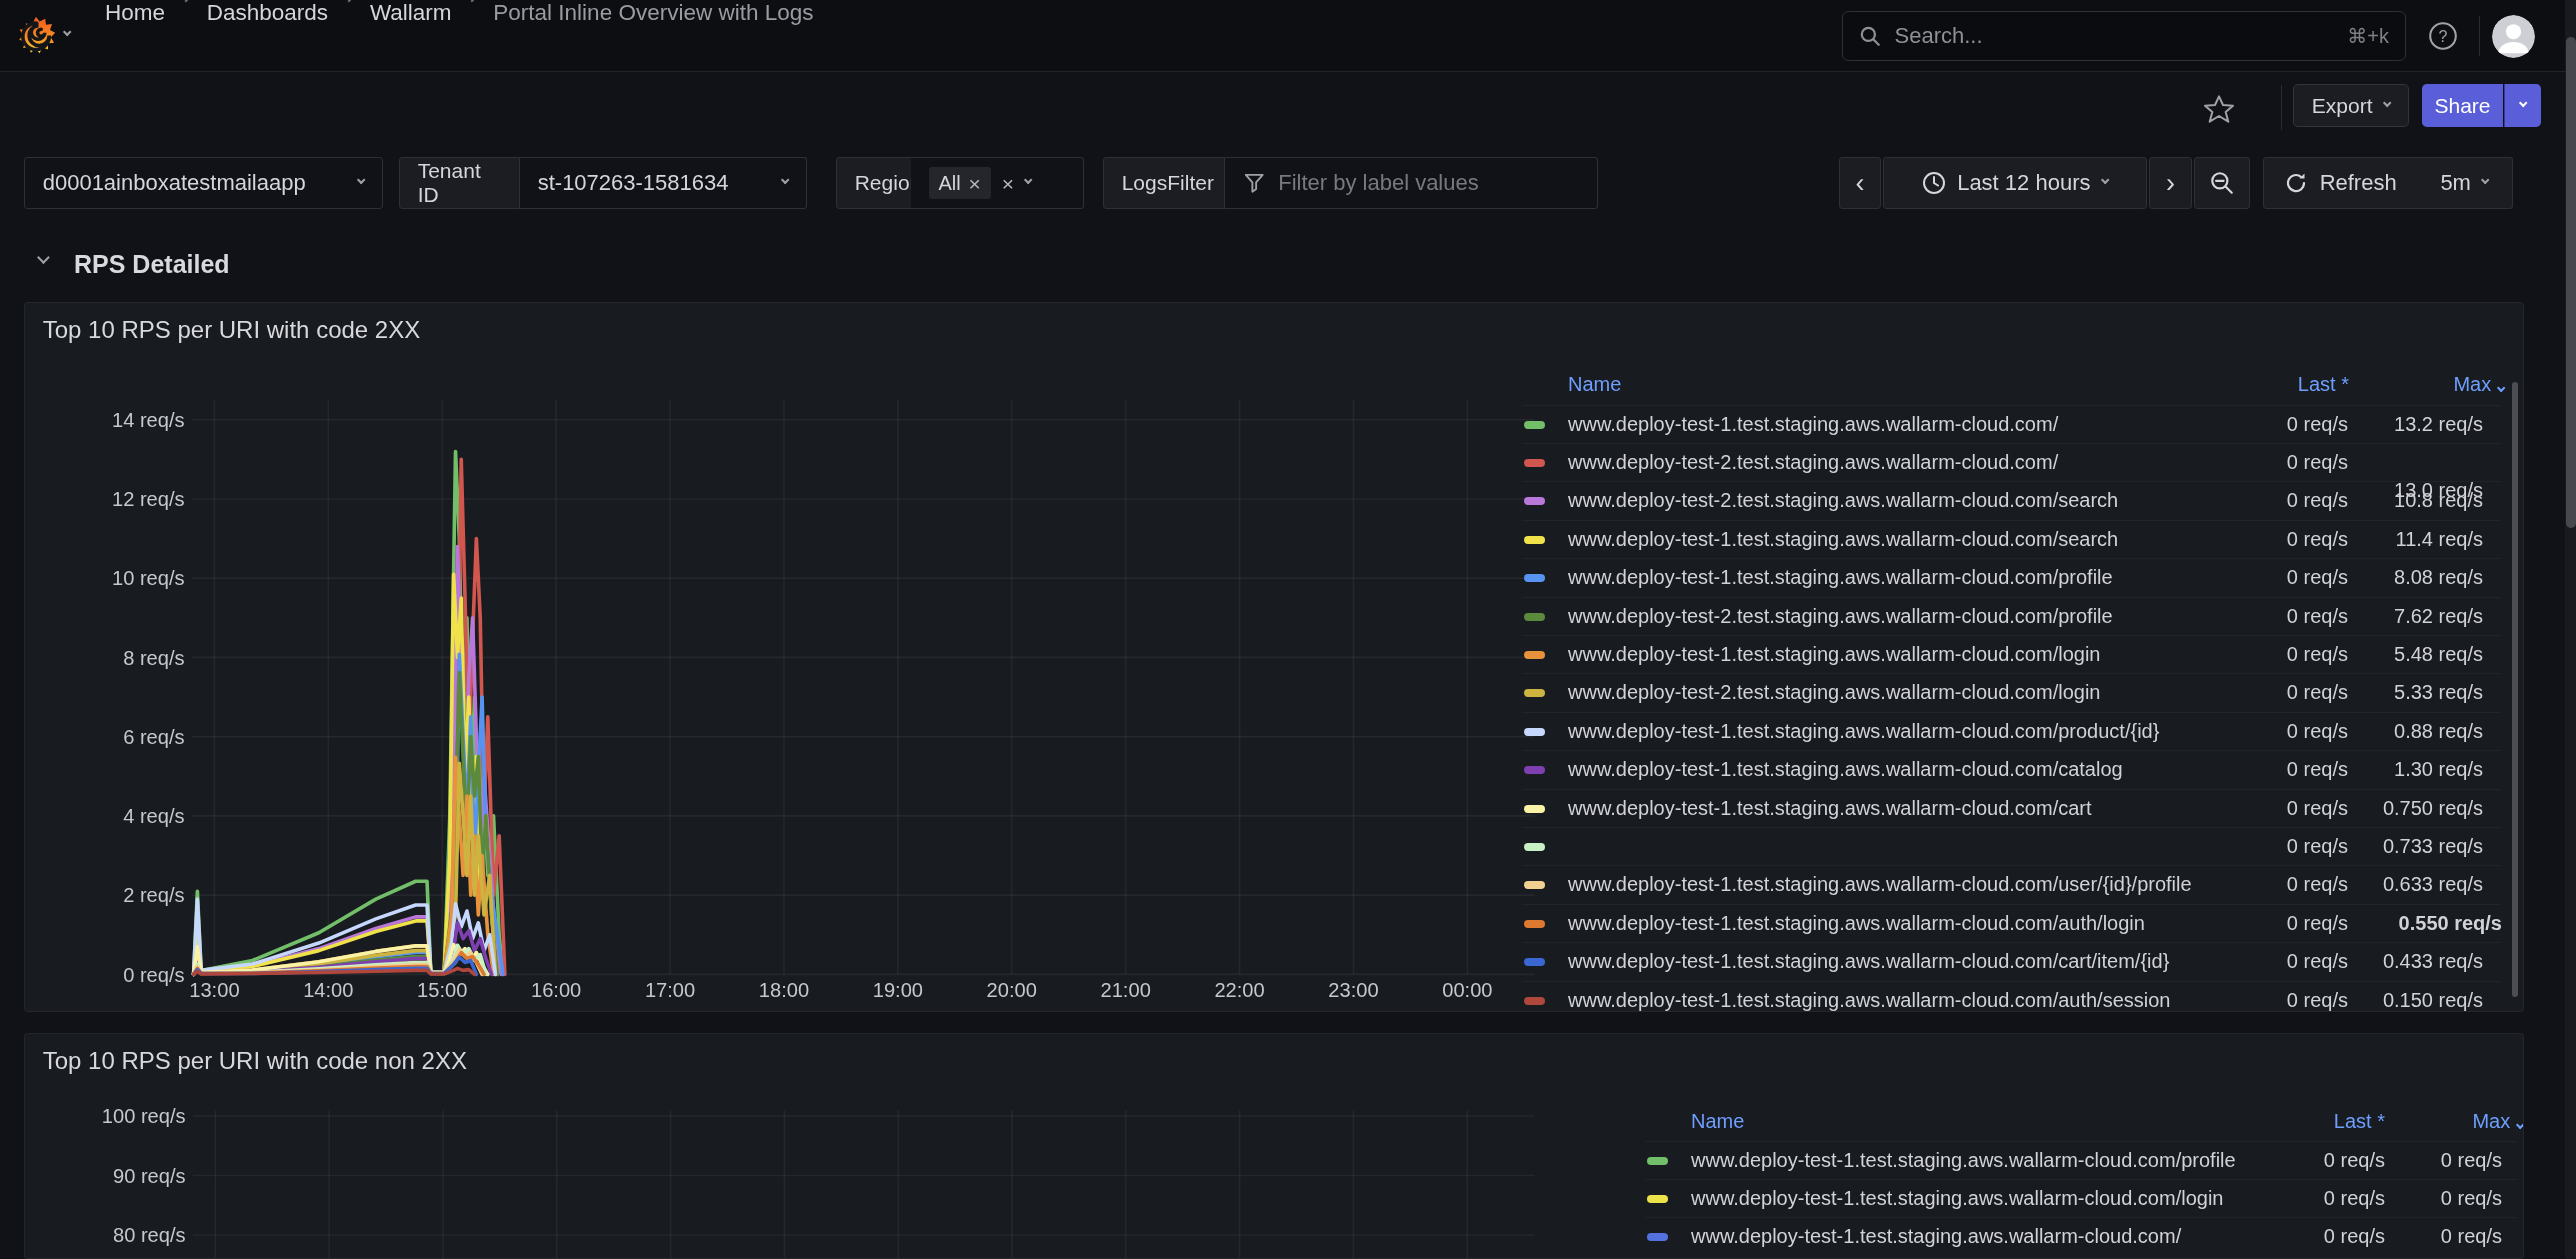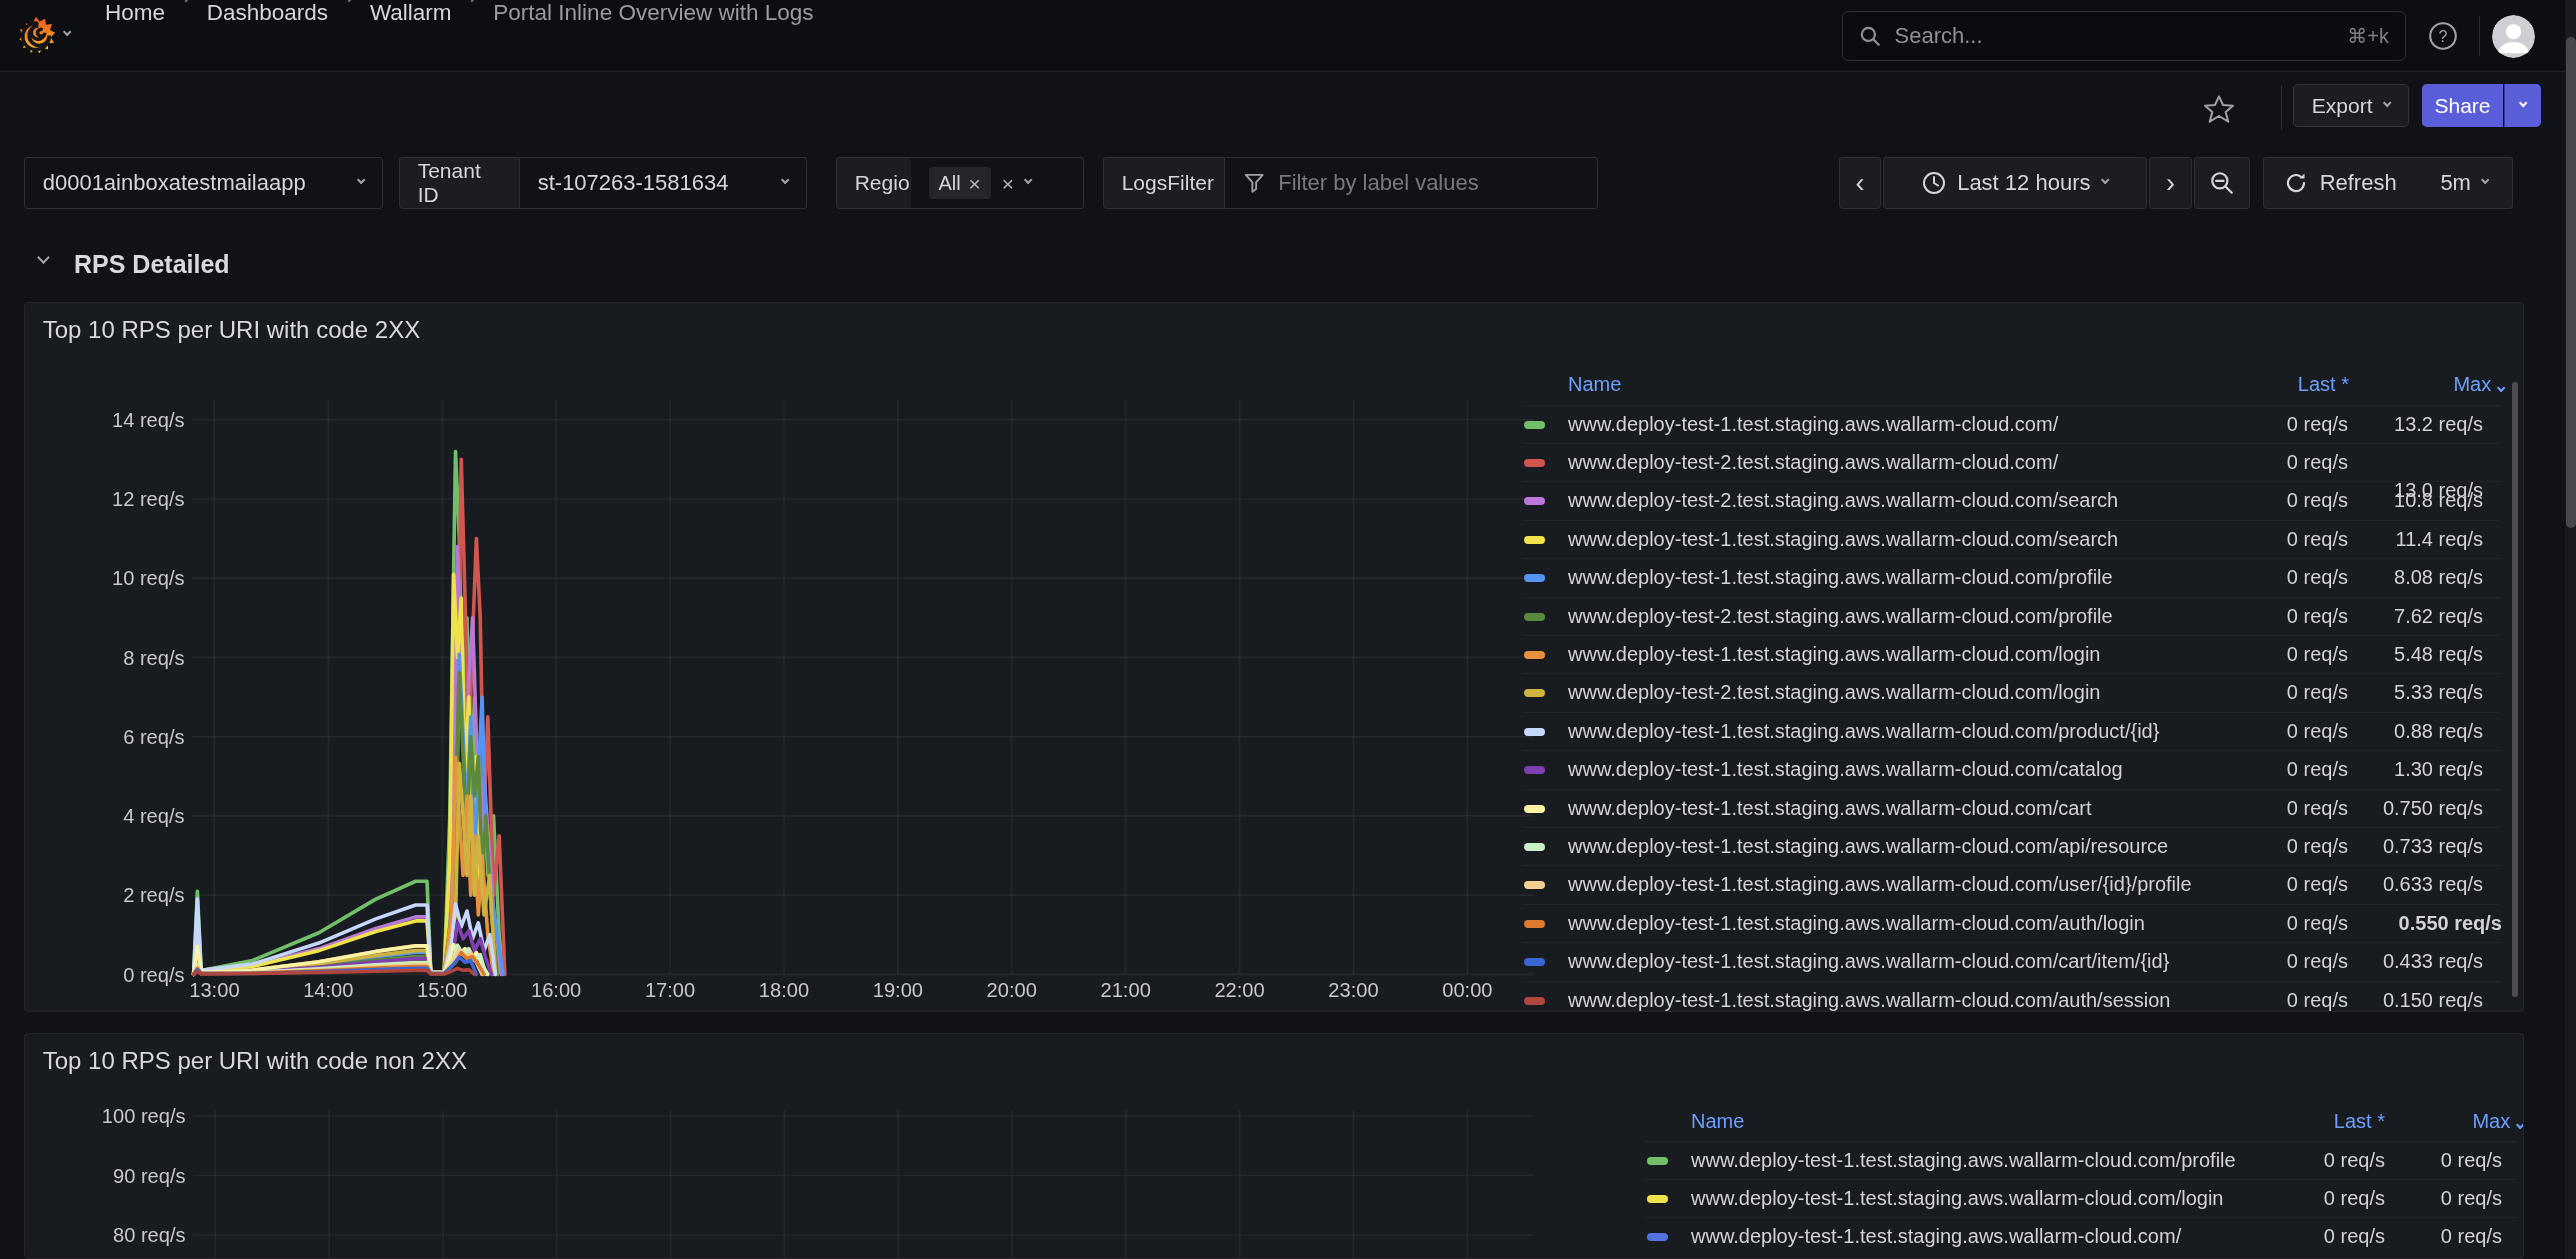--- a/index.html
+++ b/index.html
@@ -351,21 +351,20 @@
       <span class="lg-val" style="left: 719px; top: 7.1px;">1.30 req/s</span>
     </div>
     <div class="lg-row" style="left: 1497px; top: 486px; width: 978px; height: 38px;">
       <span class="lg-swatch" style="left: 2.4px; top: 15px; background: rgb(250, 243, 165);"></span>
       <span class="lg-name" style="left: 46px; top: 7.1px;">www.deploy-test-1.test.staging.aws.wallarm-cloud.com/cart</span>
       <span class="lg-val" style="left: 584px; top: 7.1px;">0 req/s</span>
       <span class="lg-val" style="left: 719px; top: 7.1px;">0.750 req/s</span>
     </div>
     <div class="lg-row" style="left: 1497px; top: 524px; width: 978px; height: 38px;">
       <span class="lg-swatch" style="left: 2.4px; top: 15px; background: rgb(201, 239, 196);"></span>
-      <span class="lg-name" style="left: 46px; top: 7.1px;">www.deploy-test-1.test.staging.aws.wallarm-cloud.com/api/resource</span>
       <span class="lg-val" style="left: 584px; top: 7.1px;">0 req/s</span>
       <span class="lg-val" style="left: 719px; top: 7.1px;">0.733 req/s</span>
     </div>
     <div class="lg-row" style="left: 1497px; top: 562px; width: 978px; height: 38px;">
       <span class="lg-swatch" style="left: 2.4px; top: 15px; background: rgb(240, 209, 145);"></span>
       <span class="lg-name" style="left: 46px; top: 7.1px;">www.deploy-test-1.test.staging.aws.wallarm-cloud.com/user/{id}/profile</span>
       <span class="lg-val" style="left: 584px; top: 7.1px;">0 req/s</span>
       <span class="lg-val" style="left: 719px; top: 7.1px;">0.633 req/s</span>
     </div>
     <div class="lg-row" style="left: 1497px; top: 601px; width: 978px; height: 38px;">

